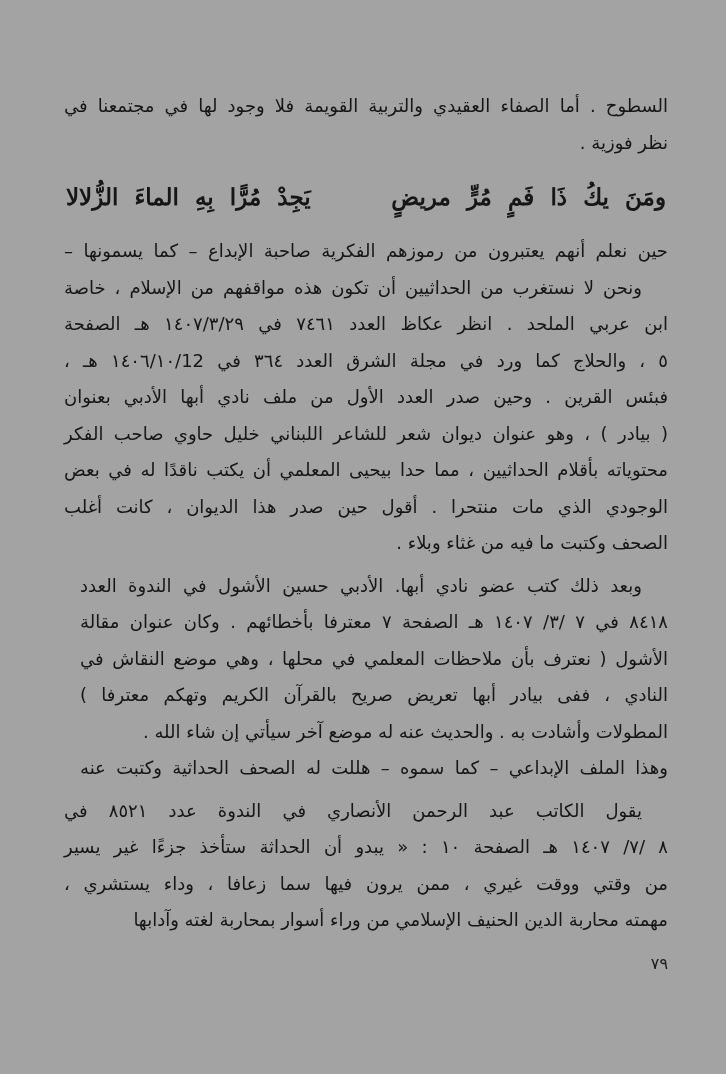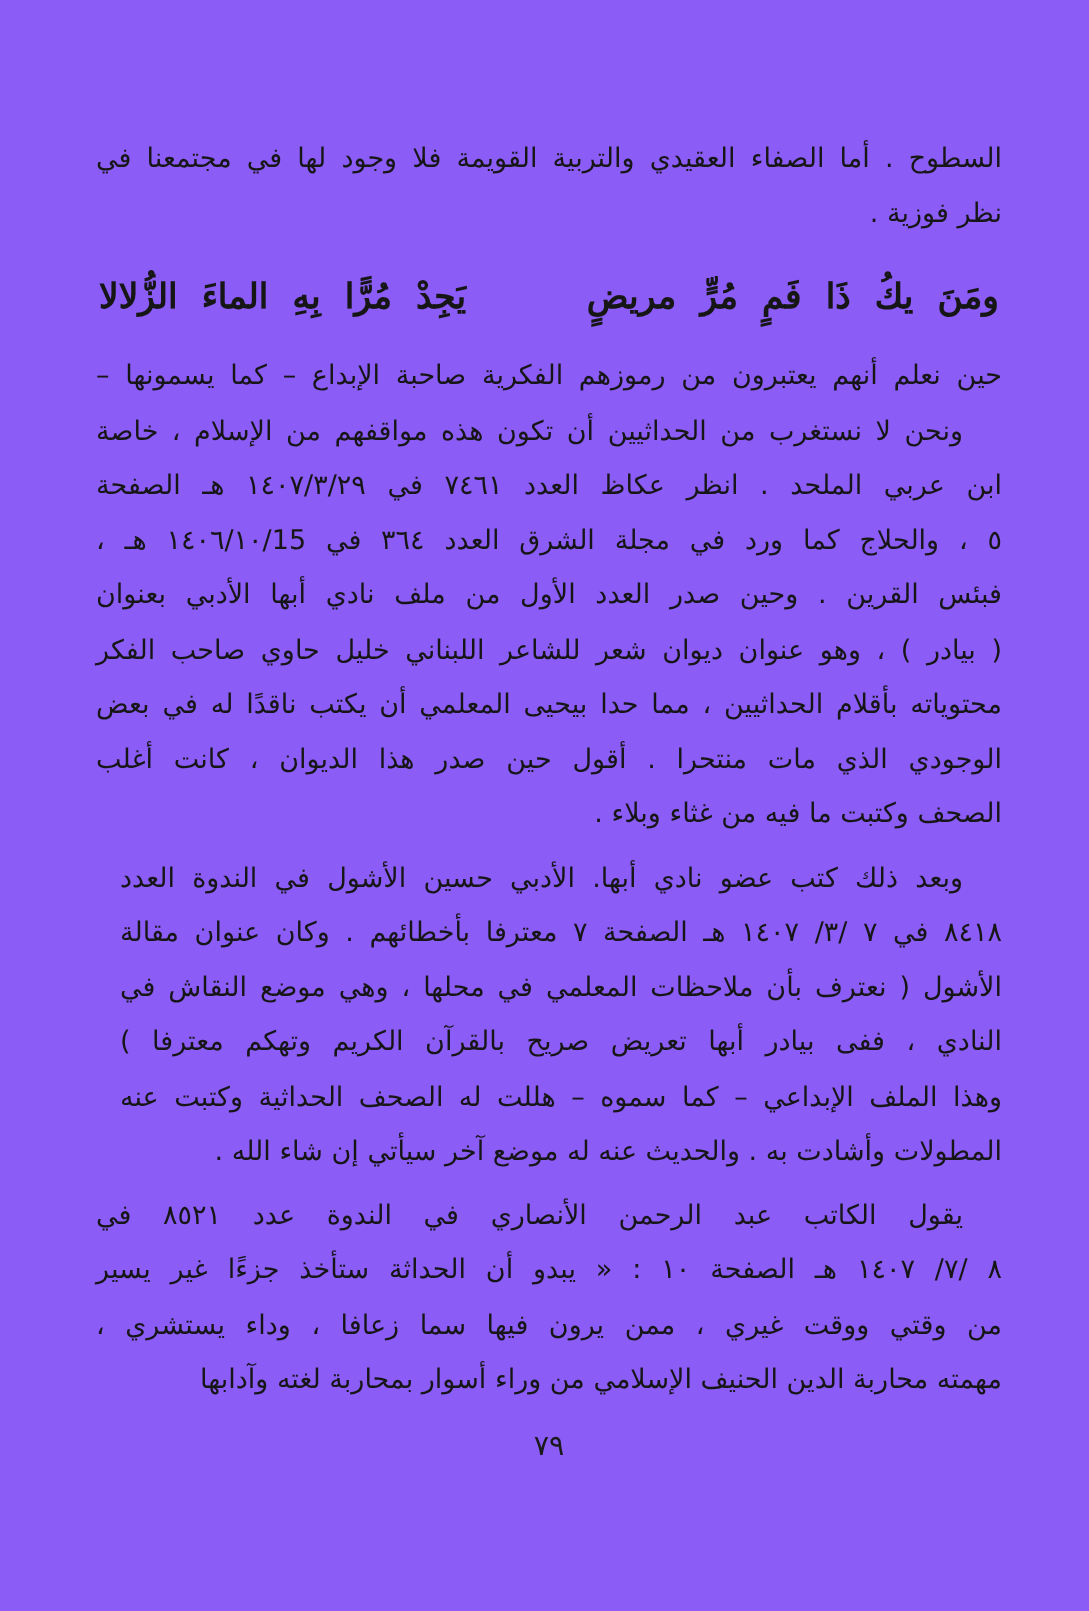--- a/index.html
+++ b/index.html
@@ -1,20 +1,20 @@
 <!DOCTYPE html>
 <html lang="ar" dir="rtl"><head>
 <meta charset="utf-8">
 <style>
   html, body { margin: 0; padding: 0; background: #e8e8e8; }
   .page {
     width: 726px;
     height: 1074px;
     margin: 0 auto;
-    background: #8b5cf6;
+    background: #a3a3a3;
     color: #161616;
     direction: rtl;
     font-family: "DejaVu Sans", sans-serif;
     box-sizing: border-box;
     padding: 88px 58px 0 64px;
     position: relative;
     overflow: hidden;
   }
   .para { margin: 0; }
   .line {
@@ -35,22 +35,22 @@
     font-size: 23px;
     line-height: 46px;
     margin: 14px 2px 0 2px;
   }
   .hemi { word-spacing: 0.45em; white-space: nowrap; font-family: Liberation Serif, serif; }
   .p2 { margin-top: 12px; }
   .p3 { margin-top: 6px; margin-left: 16px; }
   .p4 { margin-top: 6px; }
   .pageno {
     margin-top: 12px;
-    text-align: center;
-    font-size: 19px;
+    text-align: right;
+    font-size: 16px;
     line-height: 26px;
     color: #1a1a1a;
   }
 </style>
 </head>
 <body>
 
 <div class="page">
 
   <div class="para p1">
@@ -60,35 +60,35 @@
 
   <div class="verse">
     <span class="hemi">ومَنَ يكُ ذَا فَمٍ مُرٍّ مريضٍ</span>
     <span class="hemi">يَجِدْ مُرًّا بِهِ الماءَ الزُّلالا</span>
   </div>
 
   <div class="para p2">
     <div class="line">حين نعلم أنهم يعتبرون من رموزهم الفكرية صاحبة الإبداع – كما يسمونها –</div>
     <div class="line indent">ونحن لا نستغرب من الحداثيين أن تكون هذه مواقفهم من الإسلام ، خاصة</div>
     <div class="line">ابن عربي الملحد . انظر عكاظ العدد ٧٤٦١ في ١٤٠٧/٣/٢٩ هـ الصفحة</div>
-    <div class="line">٥ ، والحلاج كما ورد في مجلة الشرق العدد ٣٦٤ في ١٤٠٦/١٠/15 هـ ،</div>
+    <div class="line">٥ ، والحلاج كما ورد في مجلة الشرق العدد ٣٦٤ في ١٤٠٦/١٠/12 هـ ،</div>
     <div class="line">فبئس القرين . وحين صدر العدد الأول من ملف نادي أبها الأدبي بعنوان</div>
     <div class="line">( بيادر ) ، وهو عنوان ديوان شعر للشاعر اللبناني خليل حاوي صاحب الفكر</div>
     <div class="line">محتوياته بأقلام الحداثيين ، مما حدا بيحيى المعلمي أن يكتب ناقدًا له في بعض</div>
     <div class="line">الوجودي الذي مات منتحرا . أقول حين صدر هذا الديوان ، كانت أغلب</div>
     <div class="line last">الصحف وكتبت ما فيه من غثاء وبلاء .</div>
   </div>
 
   <div class="para p3">
     <div class="line indent">وبعد ذلك كتب عضو نادي أبها. الأدبي حسين الأشول في الندوة العدد</div>
     <div class="line">٨٤١٨ في ٧ /٣/ ١٤٠٧ هـ الصفحة ٧ معترفا بأخطائهم . وكان عنوان مقالة</div>
     <div class="line">الأشول ( نعترف بأن ملاحظات المعلمي في محلها ، وهي موضع النقاش في</div>
     <div class="line">النادي ، ففى بيادر أبها تعريض صريح بالقرآن الكريم وتهكم معترفا )</div>
+    <div class="line last">المطولات وأشادت به . والحديث عنه له موضع آخر سيأتي إن شاء الله .</div>
     <div class="line">وهذا الملف الإبداعي – كما سموه – هللت له الصحف الحداثية وكتبت عنه</div>
-    <div class="line last">المطولات وأشادت به . والحديث عنه له موضع آخر سيأتي إن شاء الله .</div>
   </div>
 
   <div class="para p4">
     <div class="line indent">يقول الكاتب عبد الرحمن الأنصاري في الندوة عدد ٨٥٢١ في</div>
     <div class="line">٨ /٧/ ١٤٠٧ هـ الصفحة ١٠ : « يبدو أن الحداثة ستأخذ جزءًا غير يسير</div>
     <div class="line">من وقتي ووقت غيري ، ممن يرون فيها سما زعافا ، وداء يستشري ،</div>
     <div class="line last">مهمته محاربة الدين الحنيف الإسلامي من وراء أسوار بمحاربة لغته وآدابها</div>
   </div>
 
   <div class="pageno">٧٩</div>

